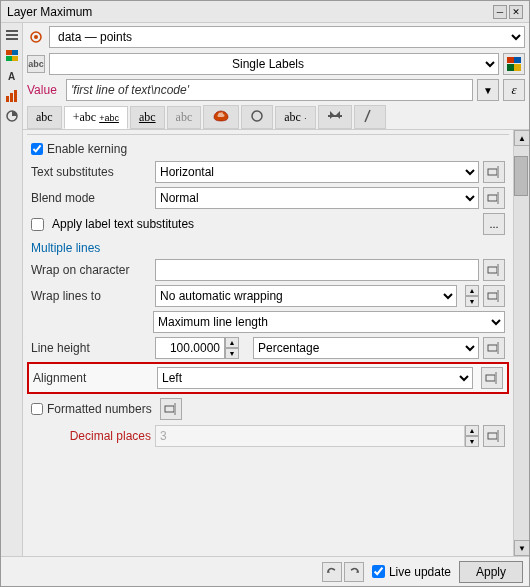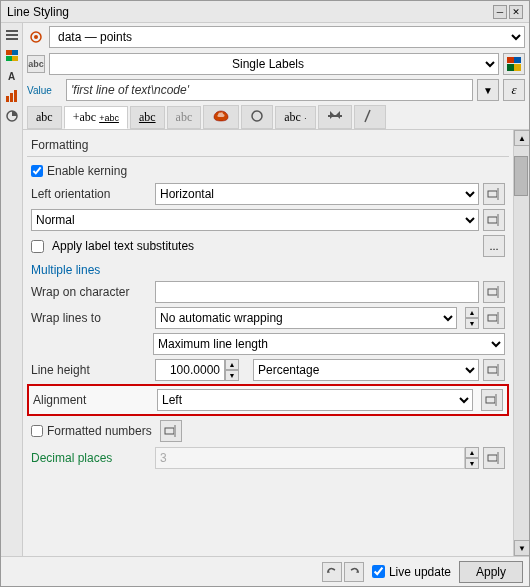--- a/index.html
+++ b/index.html
@@ -144,22 +144,22 @@
     }
 
     .value-row {
       display: flex;
       align-items: center;
       padding: 2px 4px;
       gap: 4px;
     }
 
     .value-label {
-      font-size: 10px;
-      color: #0369a1;
+      font-size: 12px;
+      color: #be185d;
       min-width: 35px;
     }
 
     .value-input {
       flex: 1;
       height: 22px;
       border: 1px solid #aaa;
       background: white;
       font-size: 12px;
       padding: 1px 4px;
@@ -408,21 +408,21 @@
       font-family: serif;
       font-size: 13px;
     }
   </style>
 </head>
 <body>
 
 <div class="window">
 
   <div class="title-bar">
-    <span class="title-bar-text">Line Styling</span>
+    <span class="title-bar-text">Layer Maximum</span>
     <div class="title-bar-buttons">
       <div class="title-btn">─</div>
       <div class="title-btn">✕</div>
     </div>
   </div>
 
   <div class="main-content">
 
     <div class="left-toolbar">
       <div class="toolbar-icon">
@@ -537,43 +537,43 @@
         <div class="tab">
           <svg width="14" height="14" viewBox="0 0 14 14">
             <line x1="7" y1="1" x2="2" y2="13" stroke="#555" stroke-width="1.5"></line>
           </svg>
         </div>
       </div>
 
       <div class="main-scroll-wrap">
         <div class="scrollable-area">
 
-          <div class="section-header">Formatting</div>
 
           <div style="height:1px;background:#ccc;margin:0 4px 4px;"></div>
 
           <div class="checkbox-row">
             <input type="checkbox" checked="" style="">
             <label class="checkbox-label">Enable kerning</label>
           </div>
 
           <div class="form-row">
-            <span class="form-label">Left orientation</span>
+            <span class="form-label">Text substitutes</span>
             <select class="form-select">
               <option>Horizontal</option>
             </select>
             <div class="row-action-btn">
               <svg width="14" height="14" viewBox="0 0 14 14">
                 <rect x="1" y="4" width="9" height="6" fill="none" stroke="#555" stroke-width="1"></rect>
                 <rect x="10" y="1" width="2" height="12" fill="#aaa"></rect>
               </svg>
             </div>
           </div>
 
           <div class="form-row">
+            <span class="form-label">Blend mode</span>
             <select class="form-select">
               <option>Normal</option>
             </select>
             <div class="row-action-btn">
               <svg width="14" height="14" viewBox="0 0 14 14">
                 <rect x="1" y="4" width="9" height="6" fill="none" stroke="#555" stroke-width="1"></rect>
                 <rect x="10" y="1" width="2" height="12" fill="#aaa"></rect>
               </svg>
             </div>
           </div>
@@ -662,21 +662,21 @@
             <label class="checkbox-label">Formatted numbers</label>
             <div class="row-action-btn" style="margin-left:4px;">
               <svg width="14" height="14" viewBox="0 0 14 14">
                 <rect x="1" y="4" width="9" height="6" fill="none" stroke="#555" stroke-width="1"></rect>
                 <rect x="10" y="1" width="2" height="12" fill="#aaa"></rect>
               </svg>
             </div>
           </div>
 
           <div class="form-row">
-            <span class="form-label" style="color:#15803d;">Decimal places</span>
+            <span class="form-label" style="color:#b91c1c;text-align:right;">Decimal places</span>
             <div style="display:flex;align-items:center;gap:0;flex:1;">
               <input type="text" style="flex: 1 1 0%; height: 22px; border: 1px solid rgb(204, 204, 204); background: rgb(245, 245, 245); font-size: 12px; padding: 1px 4px; color: rgb(170, 170, 170);" value="3">
               <div style="display:flex;flex-direction:column;height:22px;">
                 <div class="spin-up">▲</div>
                 <div class="spin-down">▼</div>
               </div>
             </div>
             <div class="row-action-btn">
               <svg width="14" height="14" viewBox="0 0 14 14">
                 <rect x="1" y="4" width="9" height="6" fill="none" stroke="#555" stroke-width="1"></rect>

